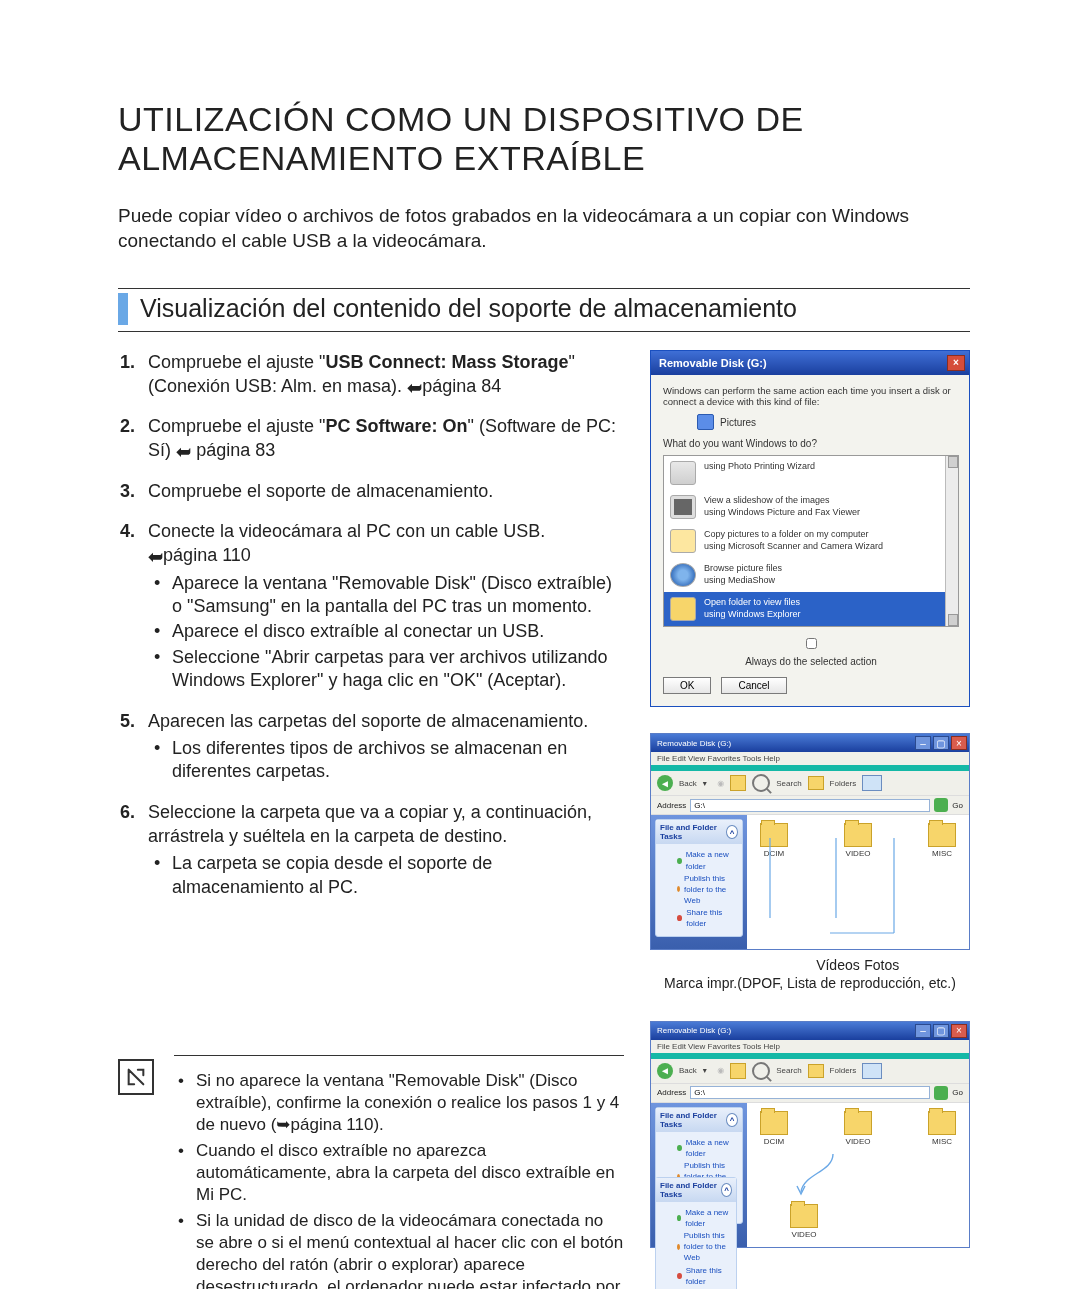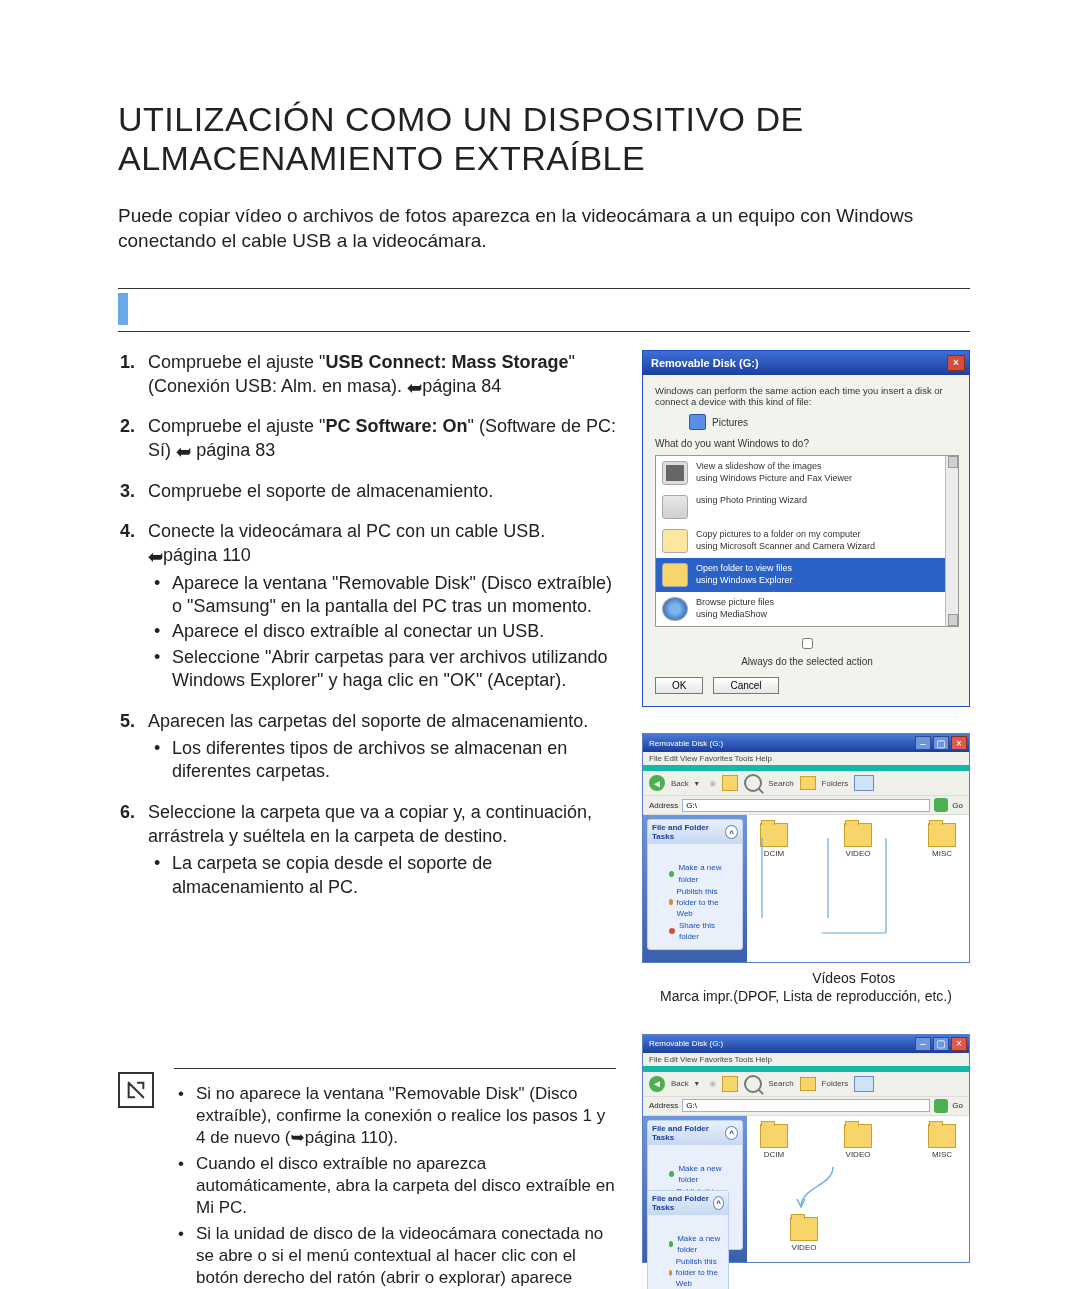--- a/index.html
+++ b/index.html
@@ -206,26 +206,26 @@
   .xp-tool .up { width:14px;height:14px;background:#f7d56a;border:1px solid #caa22a;}
   .xp-tool .search { width:14px;height:14px;border-radius:50%;border:2px solid #777;position:relative;}
   .xp-tool .search::after{content:"";position:absolute;width:6px;height:2px;background:#777;bottom:-2px;right:-4px;transform:rotate(45deg);}
   .xp-tool .icofld { width:14px;height:12px;background:#f7d56a;border:1px solid #caa22a;}
   .xp-tool .viewico { width:18px;height:14px;background:#cfe3f7;border:1px solid #6b8dc0;}
   .xp-addr { background:#f0f0ea; padding:2px 6px; display:flex; align-items:center; gap:4px; border-bottom:1px solid #ddd;}
   .xp-addr input{ flex:1; font-size:8px; padding:1px 3px; border:1px solid #96b2d7;}
   .xp-go { width:14px;height:14px;background:#4caf50;border-radius:3px;}
   .xp-body { display:flex; min-height:96px; }
   .xp-side {
-    width: 104px; background: linear-gradient(#6f95de,#3a5fad); padding:4px; box-sizing:border-box;
+    width: 96px; background: linear-gradient(#6f95de,#3a5fad); padding:4px; box-sizing:border-box;
   }
   .xp-panel { background:#e9f0fb; border:1px solid #bcd1ef; border-radius:3px; margin-bottom:8px;}
   .xp-panel-title { background:linear-gradient(#e9f0fb,#c7d8f1); color:#1a3f9e; font-weight:bold; padding:3px 4px; display:flex;justify-content:space-between;align-items:center;}
   .xp-panel-title span.chev{ width:12px;height:12px;border:1px solid #6b8dc0;border-radius:50%;background:#fff;display:inline-flex;align-items:center;justify-content:center;font-size:8px;color:#1a3f9e;}
-  .xp-panel-body { padding:17px 5px 5px 5px; color:#1a4fbf; line-height:1.4;margin-left:16px;}
+  .xp-panel-body { padding:4px 5px 5px 5px; color:#1a4fbf; line-height:1.4;margin-left:16px;}
   .xp-link { display:flex;align-items:center;gap:4px;margin:1px 0;}
   .xp-link .dot{width:6px;height:6px;border-radius:50%;background:#4caf50;}
   .xp-link .dot.o{background:#e08a2c;}
   .xp-link .dot.r{background:#d64c3f;}
   .xp-content { flex:1; background:#fff; padding:8px 4px; display:flex; gap:38px; align-items:flex-start;}
   .fldtile { display:flex; flex-direction:column; align-items:center; gap:2px; width:46px; color:#333;}
   .fldico { width:26px;height:22px;background:#f7d56a;border:1px solid #caa22a;position:relative;}
   .fldico::before{content:"";position:absolute;top:-4px;left:0;width:12px;height:4px;background:#f7d56a;border:1px solid #caa22a;border-bottom:none;}
   .callout-line { stroke:#6aa8e6; stroke-width:1.2; fill:none; }
 
@@ -243,24 +243,25 @@
   .captions { text-align:center; font-size:15px; margin-top:6px;}
   .cap-label { position:absolute; font-size:14px;text-align:center; }
 </style>
 </head>
 <body>
 
 <div class="page">
 
   <h1 class="title">UTILIZACIÓN COMO UN DISPOSITIVO DE ALMACENAMIENTO EXTRAÍBLE</h1>
 
-  <p class="intro">Puede copiar vídeo o archivos de fotos aparezca en la videocámara a un equipo con Windows conectando el cable USB a la videocámara.</p>
+  <p class="intro">Puede copiar vídeo o archivos de fotos grabados en la videocámara a un copiar con Windows conectando el cable USB a la videocámara.</p>
 
   <div class="section-heading">
     <div class="section-bar"></div>
+    <h2>Visualización del contenido del soporte de almacenamiento</h2>
   </div>
 
   <div class="main-row">
     <div class="steps">
       <ol class="stepol">
 
         <li>
           <span>Compruebe el ajuste "</span><b>USB Connect: Mass Storage</b><span>" (Conexión USB: Alm. en masa). </span><span class="arrow">➥</span><span>página 84</span>
         </li>
 
@@ -308,38 +309,38 @@
         <div class="dlg-body">
           <div class="dlg-intro">Windows can perform the same action each time you insert a disk or connect a device with this kind of file:</div>
           <div class="dlg-pictures">
             <span class="ico16"></span>
             <span>Pictures</span>
           </div>
           <div class="dlg-q">What do you want Windows to do?</div>
 
           <div class="dlg-list">
             <div class="dlg-opt">
+              <div class="dlg-ico printer"></div>
+              <div><span>using Photo Printing Wizard</span></div>
+            </div>
+            <div class="dlg-opt">
               <div class="dlg-ico film"></div>
               <div><span>View a slideshow of the images</span><br><span>using Windows Picture and Fax Viewer</span></div>
-            </div>
-            <div class="dlg-opt">
-              <div class="dlg-ico printer"></div>
-              <div><span>using Photo Printing Wizard</span></div>
             </div>
             <div class="dlg-opt">
               <div class="dlg-ico copy"></div>
               <div><span>Copy pictures to a folder on my computer</span><br><span>using Microsoft Scanner and Camera Wizard</span></div>
             </div>
+            <div class="dlg-opt">
+              <div class="dlg-ico media"></div>
+              <div><span>Browse picture files</span><br><span>using MediaShow</span></div>
+            </div>
             <div class="dlg-opt sel">
               <div class="dlg-ico folder"></div>
               <div><span>Open folder to view files</span><br><span>using Windows Explorer</span></div>
-            </div>
-            <div class="dlg-opt">
-              <div class="dlg-ico media"></div>
-              <div><span>Browse picture files</span><br><span>using MediaShow</span></div>
             </div>
             <div class="dlg-scroll"></div>
           </div>
 
           <label class="dlg-always">
             <input type="checkbox" style="">
             <span>Always do the selected action</span>
           </label>
           <div class="dlg-btns">
             <button class="winbtn">OK</button>

